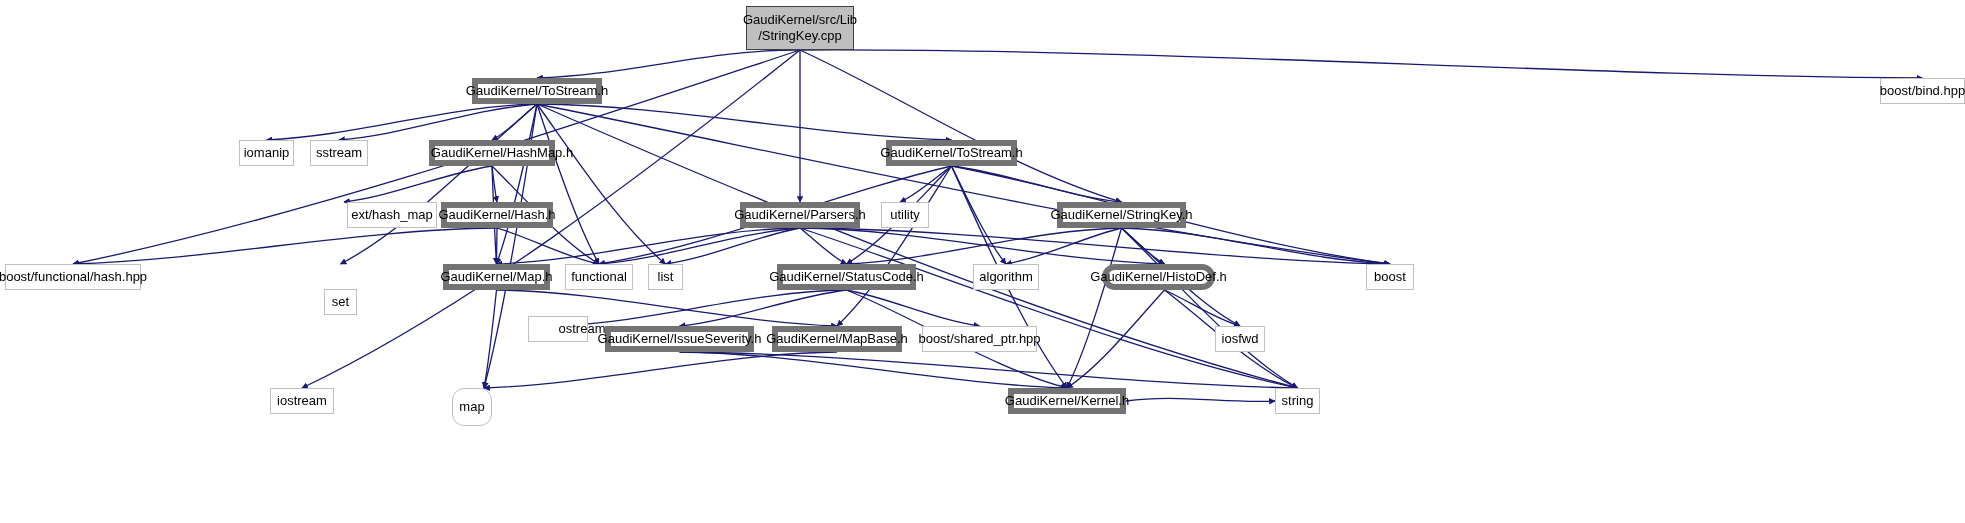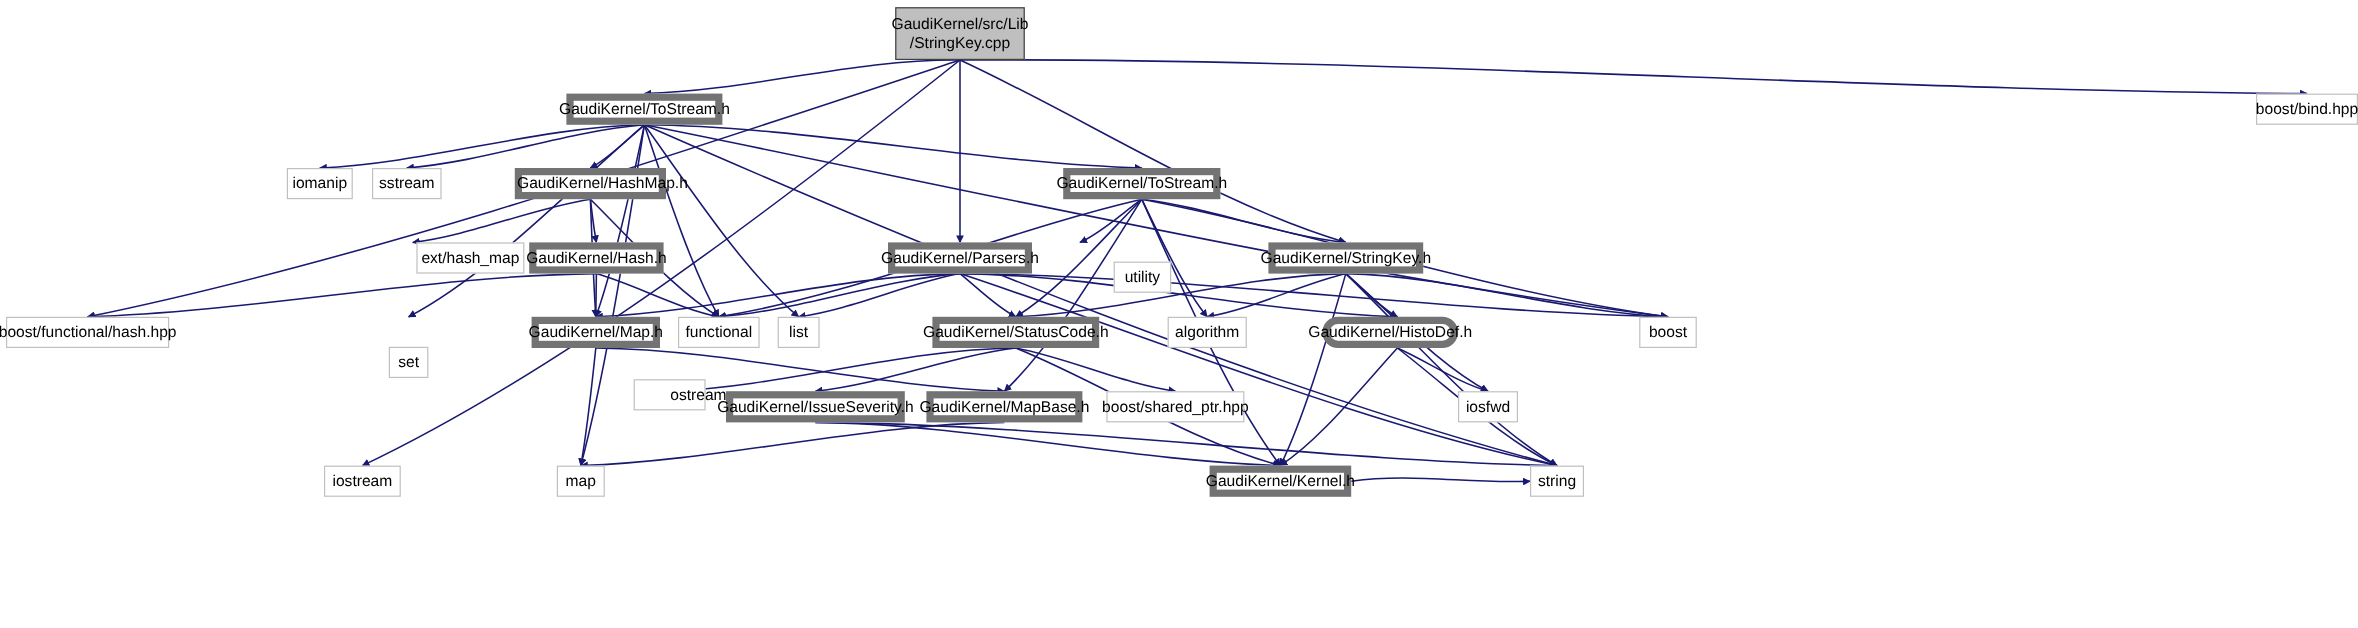--- a/index.html
+++ b/index.html
@@ -125,34 +125,34 @@
 /StringKey.cpp</div>
       <div class="node" style="left: 1880px; top: 78px; width: 85px; height: 26px;">boost/bind.hpp</div>
       <div class="node strong" style="left: 472px; top: 78px; width: 130px; height: 26px;">GaudiKernel/ToStream.h</div>
       <div class="node" style="left: 239px; top: 140px; width: 55px; height: 26px;">iomanip</div>
       <div class="node" style="left: 310px; top: 140px; width: 58px; height: 26px;">sstream</div>
       <div class="node strong" style="left: 429px; top: 140px; width: 126px; height: 26px; padding-left: 20px;">GaudiKernel/HashMap.h</div>
       <div class="node strong" style="left: 886px; top: 140px; width: 131px; height: 26px;">GaudiKernel/ToStream.h</div>
       <div class="node" style="left: 299px; top: 202px; width: 90px; height: 26px; margin-left: 48px;">ext/hash_map</div>
       <div class="node strong" style="left: 441px; top: 202px; width: 112px; height: 26px;">GaudiKernel/Hash.h</div>
       <div class="node strong" style="left: 740px; top: 202px; width: 120px; height: 26px;">GaudiKernel/Parsers.h</div>
-      <div class="node" style="left: 928px; top: 202px; width: 48px; height: 26px; margin-top: 16px;">utility</div>
+      <div class="node" style="left: 881px; top: 202px; width: 48px; height: 26px;">utility</div>
       <div class="node strong" style="left: 1057px; top: 202px; width: 129px; height: 26px;">GaudiKernel/StringKey.h</div>
       <div class="node" style="left: 5px; top: 264px; width: 136px; height: 26px;">boost/functional/hash.hpp</div>
       <div class="node" style="left: 324px; top: 264px; width: 33px; height: 26px; margin-top: 25px;">set</div>
       <div class="node strong" style="left: 443px; top: 264px; width: 107px; height: 26px;">GaudiKernel/Map.h</div>
       <div class="node" style="left: 565px; top: 264px; width: 68px; height: 26px;">functional</div>
       <div class="node" style="left: 648px; top: 264px; width: 35px; height: 26px;">list</div>
       <div class="node strong" style="left: 777px; top: 264px; width: 139px; height: 26px;">GaudiKernel/StatusCode.h</div>
       <div class="node" style="left: 973px; top: 264px; width: 66px; height: 26px;">algorithm</div>
       <div class="node strong" style="left: 1102px; top: 264px; width: 113px; height: 26px; border-radius: 13px;">GaudiKernel/HistoDef.h</div>
       <div class="node" style="left: 1366px; top: 264px; width: 48px; height: 26px;">boost</div>
       <div class="node" style="left: 528px; top: 316px; width: 60px; height: 26px; padding-left: 48px;">ostream</div>
       <div class="node strong" style="left: 605px; top: 326px; width: 149px; height: 26px;">GaudiKernel/IssueSeverity.h</div>
       <div class="node strong" style="left: 772px; top: 326px; width: 130px; height: 26px;">GaudiKernel/MapBase.h</div>
       <div class="node" style="left: 922px; top: 326px; width: 115px; height: 26px;">boost/shared_ptr.hpp</div>
       <div class="node" style="left: 1215px; top: 326px; width: 50px; height: 26px;">iosfwd</div>
       <div class="node" style="left: 270px; top: 388px; width: 64px; height: 26px;">iostream</div>
-      <div class="node" style="left: 464px; top: 388px; width: 40px; height: 26px;">map</div>
+      <div class="node" style="left: 452px; top: 388px; width: 40px; height: 38px; border-radius: 12px;">map</div>
       <div class="node strong" style="left: 1008px; top: 388px; width: 118px; height: 26px;">GaudiKernel/Kernel.h</div>
       <div class="node" style="left: 1275px; top: 388px; width: 45px; height: 26px;">string</div>
     </div>
 </div>
 
 </body></html>

